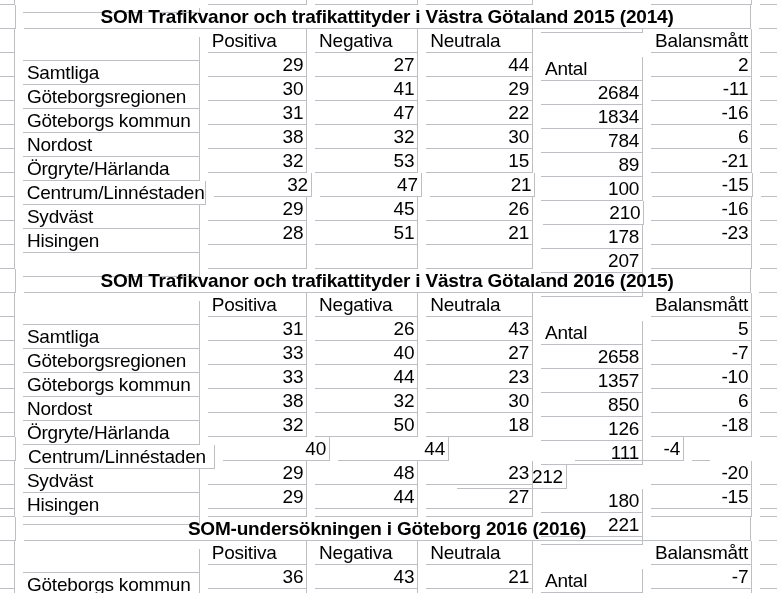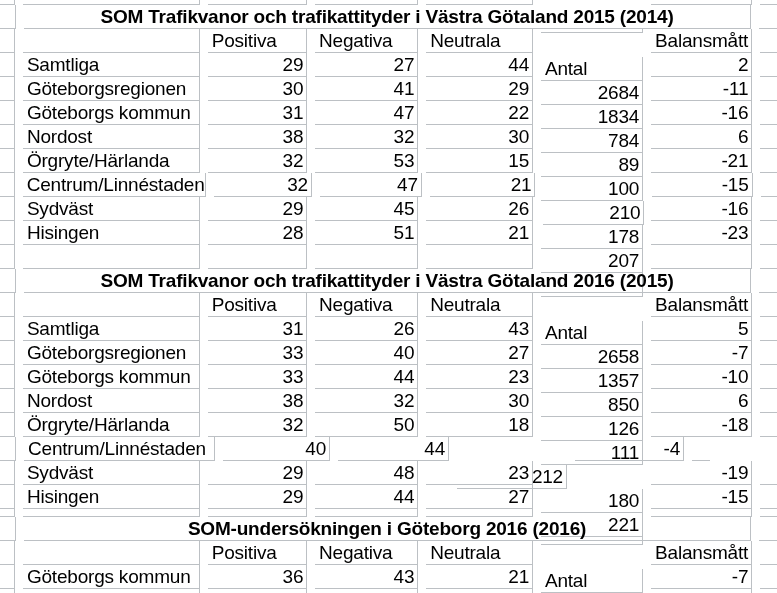--- a/index.html
+++ b/index.html
@@ -22,21 +22,21 @@
   .c {
     height: 100%;
     display: flex;
     align-items: center;
     border-right: 1px solid var(--grid);
     border-bottom: 1px solid var(--grid);
     white-space: nowrap;
     overflow: visible;
   }
   .c0 { width: 16px; }
-  .c1 { width: 191px; }
+  .c1 { width: 191px; margin-top: 8px; }
   .c2 { width: 107px; }
   .c3 { width: 111px; }
   .c4 { width: 115px; }
   .c5 { width: 110px; margin-top: 28px; }
   .c6 { width: 109px; }
   .c7 { width: 18px; border-right: none; }
   .cm { width: 743px; }
   .ttl { justify-content: center; font-weight: bold; }
   .txt { justify-content: flex-start; padding-left: 4px; text-align: right; }
   .num { justify-content: flex-end; padding-right: 3px; }
@@ -243,21 +243,21 @@
       <div class="c c6 num">-4</div>
       <div class="c c7"></div>
     </div>
       <div class="row">
       <div class="c c0"></div>
       <div class="c c1 txt">Sydväst</div>
       <div class="c c2 num">29</div>
       <div class="c c3 num">48</div>
       <div class="c c4 num">23</div>
       <div class="c c5 num">180</div>
-      <div class="c c6 num">-19</div>
+      <div class="c c6 num">-20</div>
       <div class="c c7"></div>
     </div>
       <div class="row">
       <div class="c c0"></div>
       <div class="c c1 txt">Hisingen</div>
       <div class="c c2 num">29</div>
       <div class="c c3 num">44</div>
       <div class="c c4 num">27</div>
       <div class="c c5 num">221</div>
       <div class="c c6 num">-15</div>

